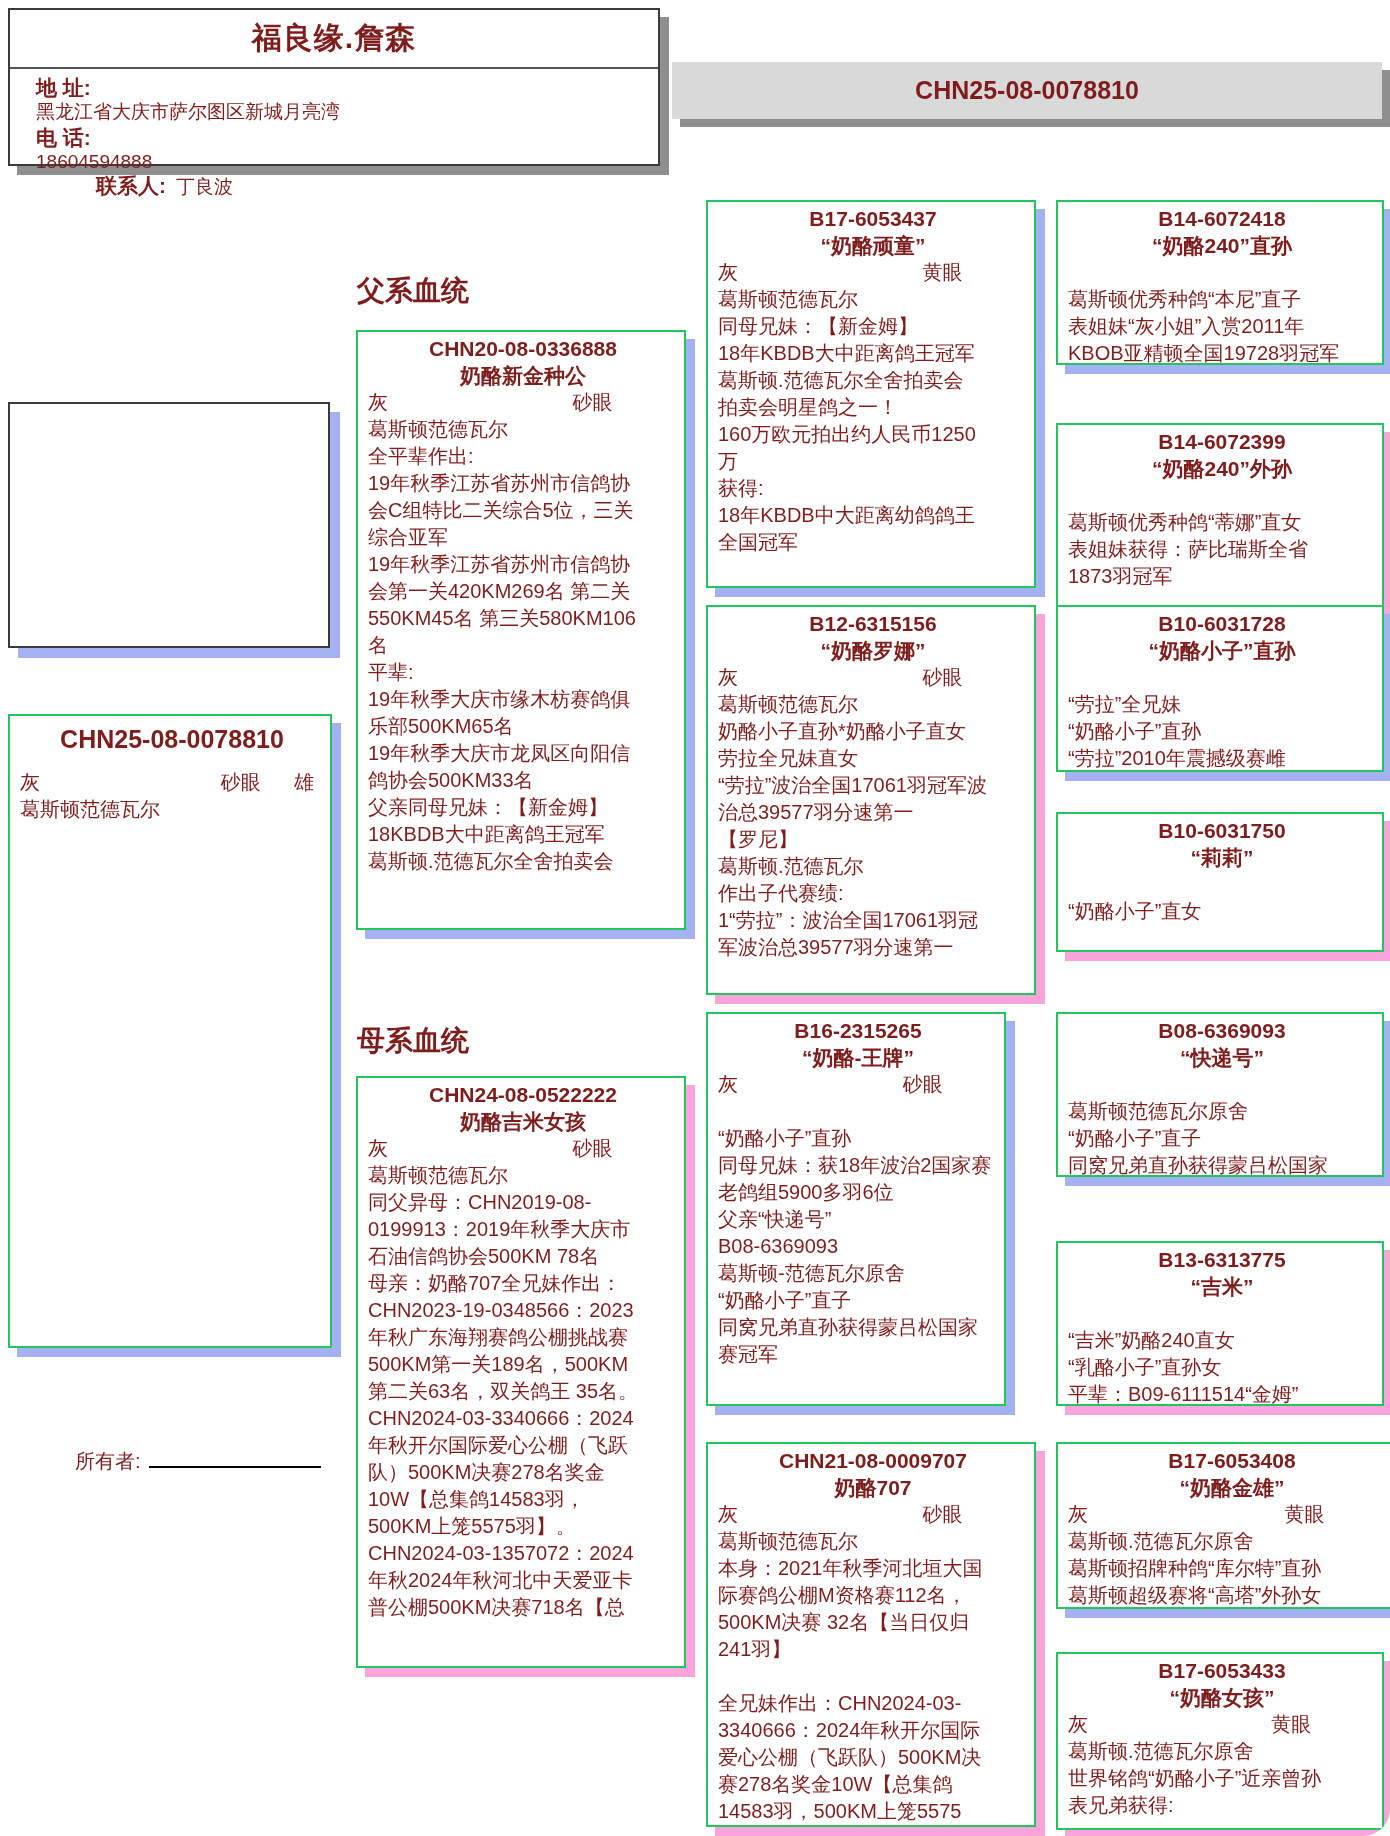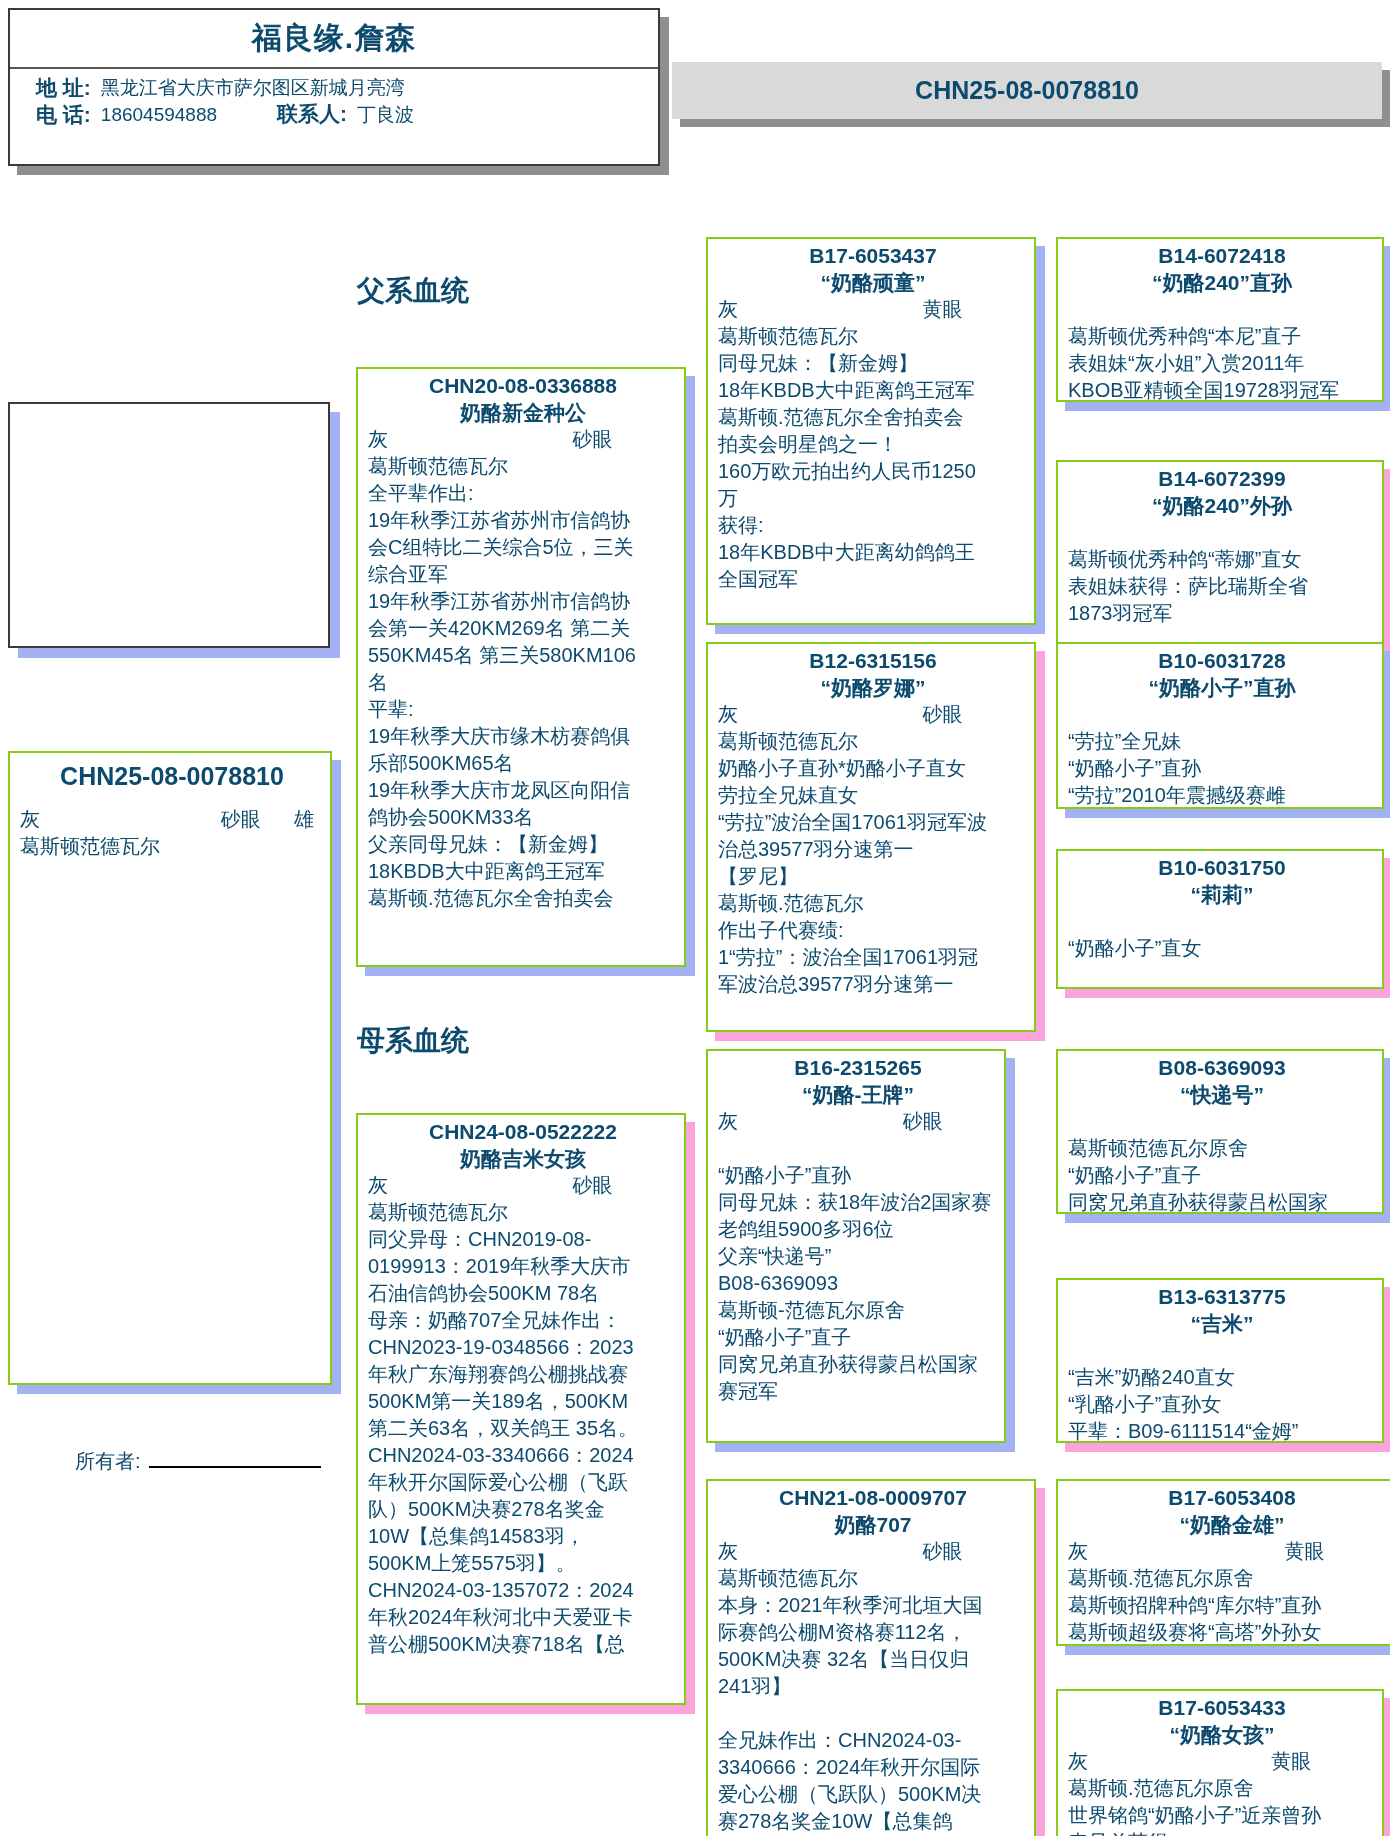--- a/index.html
+++ b/index.html
@@ -1,24 +1,24 @@
 <!DOCTYPE html>
 <html><head>
 <meta charset="utf-8">
 <style>
   html,body{margin:0;padding:0;background:#fff;}
   .page{position:relative;width:1390px;height:1836px;background:#fff;overflow:hidden;
-        font-family:"Liberation Sans",sans-serif;color:#0c4a6e;}
+        font-family:"Liberation Sans",sans-serif;color:#7f1d1d;border-radius:27px;}
 
   
   .loft-card{position:absolute;left:8px;top:8px;width:652px;height:158px;background:#fff;
              border:2px solid #3a3a3a;box-shadow:9px 9px 0 #8f8f8f;box-sizing:border-box;}
   .loft-title{text-align:center;font-size:30px;font-weight:bold;padding-top:8px;letter-spacing:1px;}
   .loft-divider{border-bottom:2px solid #555;margin:8px 0 6px 0;}
-  .loft-row{display:flex;align-items:flex-end;padding:1px 0 1px 26px;font-size:19px;line-height:24px;}
+  .loft-row{display:flex;align-items:flex-start;padding:1px 0 1px 26px;font-size:19px;line-height:24px;flex-direction:column;}
   .loft-label{font-weight:bold;font-size:21px;margin-right:10px;white-space:nowrap;}
   .loft-value{font-size:19px;white-space:nowrap;}
   .loft-contact{margin-left:60px;display:flex;align-items:baseline;}
 
   
   .ring-banner{position:absolute;left:672px;top:62px;width:710px;height:57px;background:#d9d9d9;
                box-shadow:8px 8px 0 #8f8f8f;text-align:center;line-height:57px;
                font-size:25px;font-weight:bold;}
 
   
@@ -28,22 +28,22 @@
 
   
   .photo-box{position:absolute;left:8px;top:402px;width:322px;height:246px;background:#fff;
              border:2px solid #3a3a3a;box-shadow:10px 10px 0 var(--male);box-sizing:border-box;}
 
   
   .owner-line{position:absolute;left:75px;top:1448px;font-size:20px;white-space:nowrap;}
   .owner-blank{display:inline-block;width:172px;border-bottom:2px solid #000;height:18px;margin-left:8px;}
 
   
-  .pbox{position:absolute;background:#fff;border:2px solid #84cc16;box-sizing:border-box;
-        overflow:hidden;padding:3px 6px 0 10px;margin-top:37px;}
+  .pbox{position:absolute;background:#fff;border:2px solid #22c55e;box-sizing:border-box;
+        overflow:hidden;padding:3px 6px 0 10px;}
   .pbox.male{box-shadow:9px 9px 0 var(--male);}
   .pbox.female{box-shadow:9px 9px 0 var(--female);}
   .bhead{text-align:center;font-weight:bold;font-size:21px;line-height:27px;white-space:nowrap;overflow:hidden;}
   .bline{font-size:20px;line-height:27px;white-space:nowrap;overflow:hidden;}
   .trait{position:relative;}
   .trait .t2{position:absolute;left:66%;}
   .trait .t3{position:absolute;right:10px;}
 
   .box-subject{left:8px;top:714px;width:324px;height:634px;}
   .box-subject .bid{font-size:25px;line-height:32px;margin:4px 0 14px 0;}

